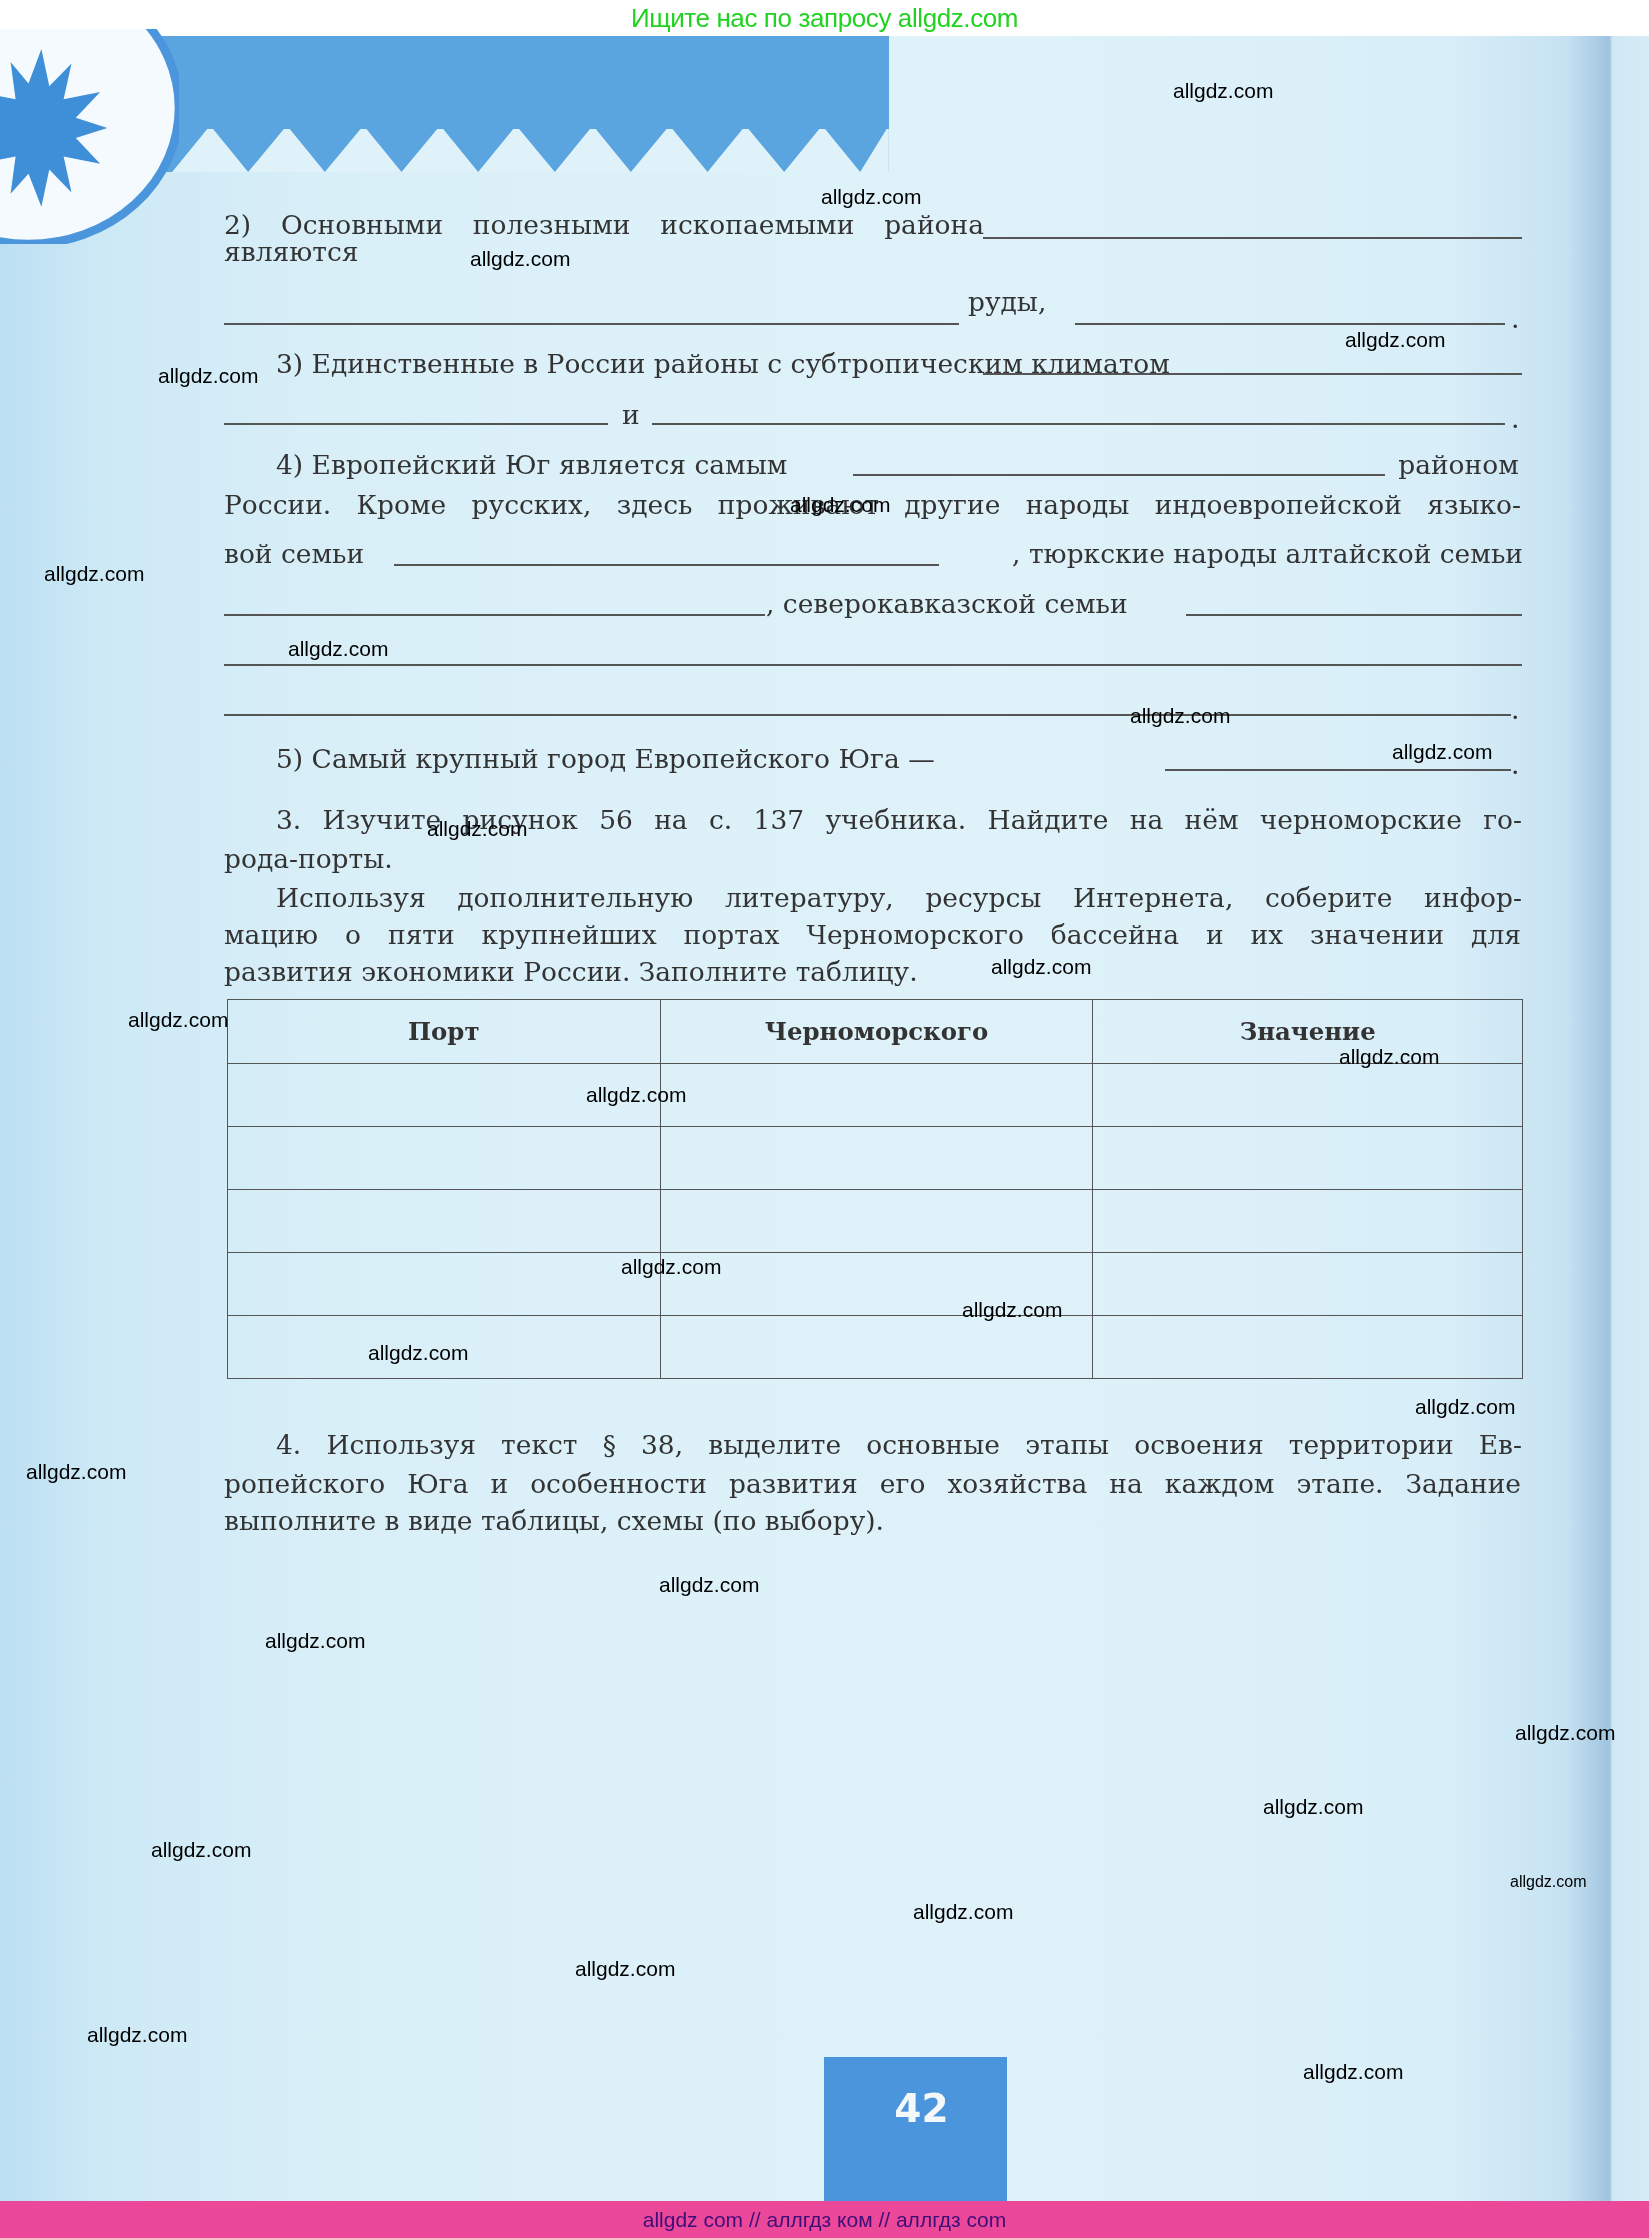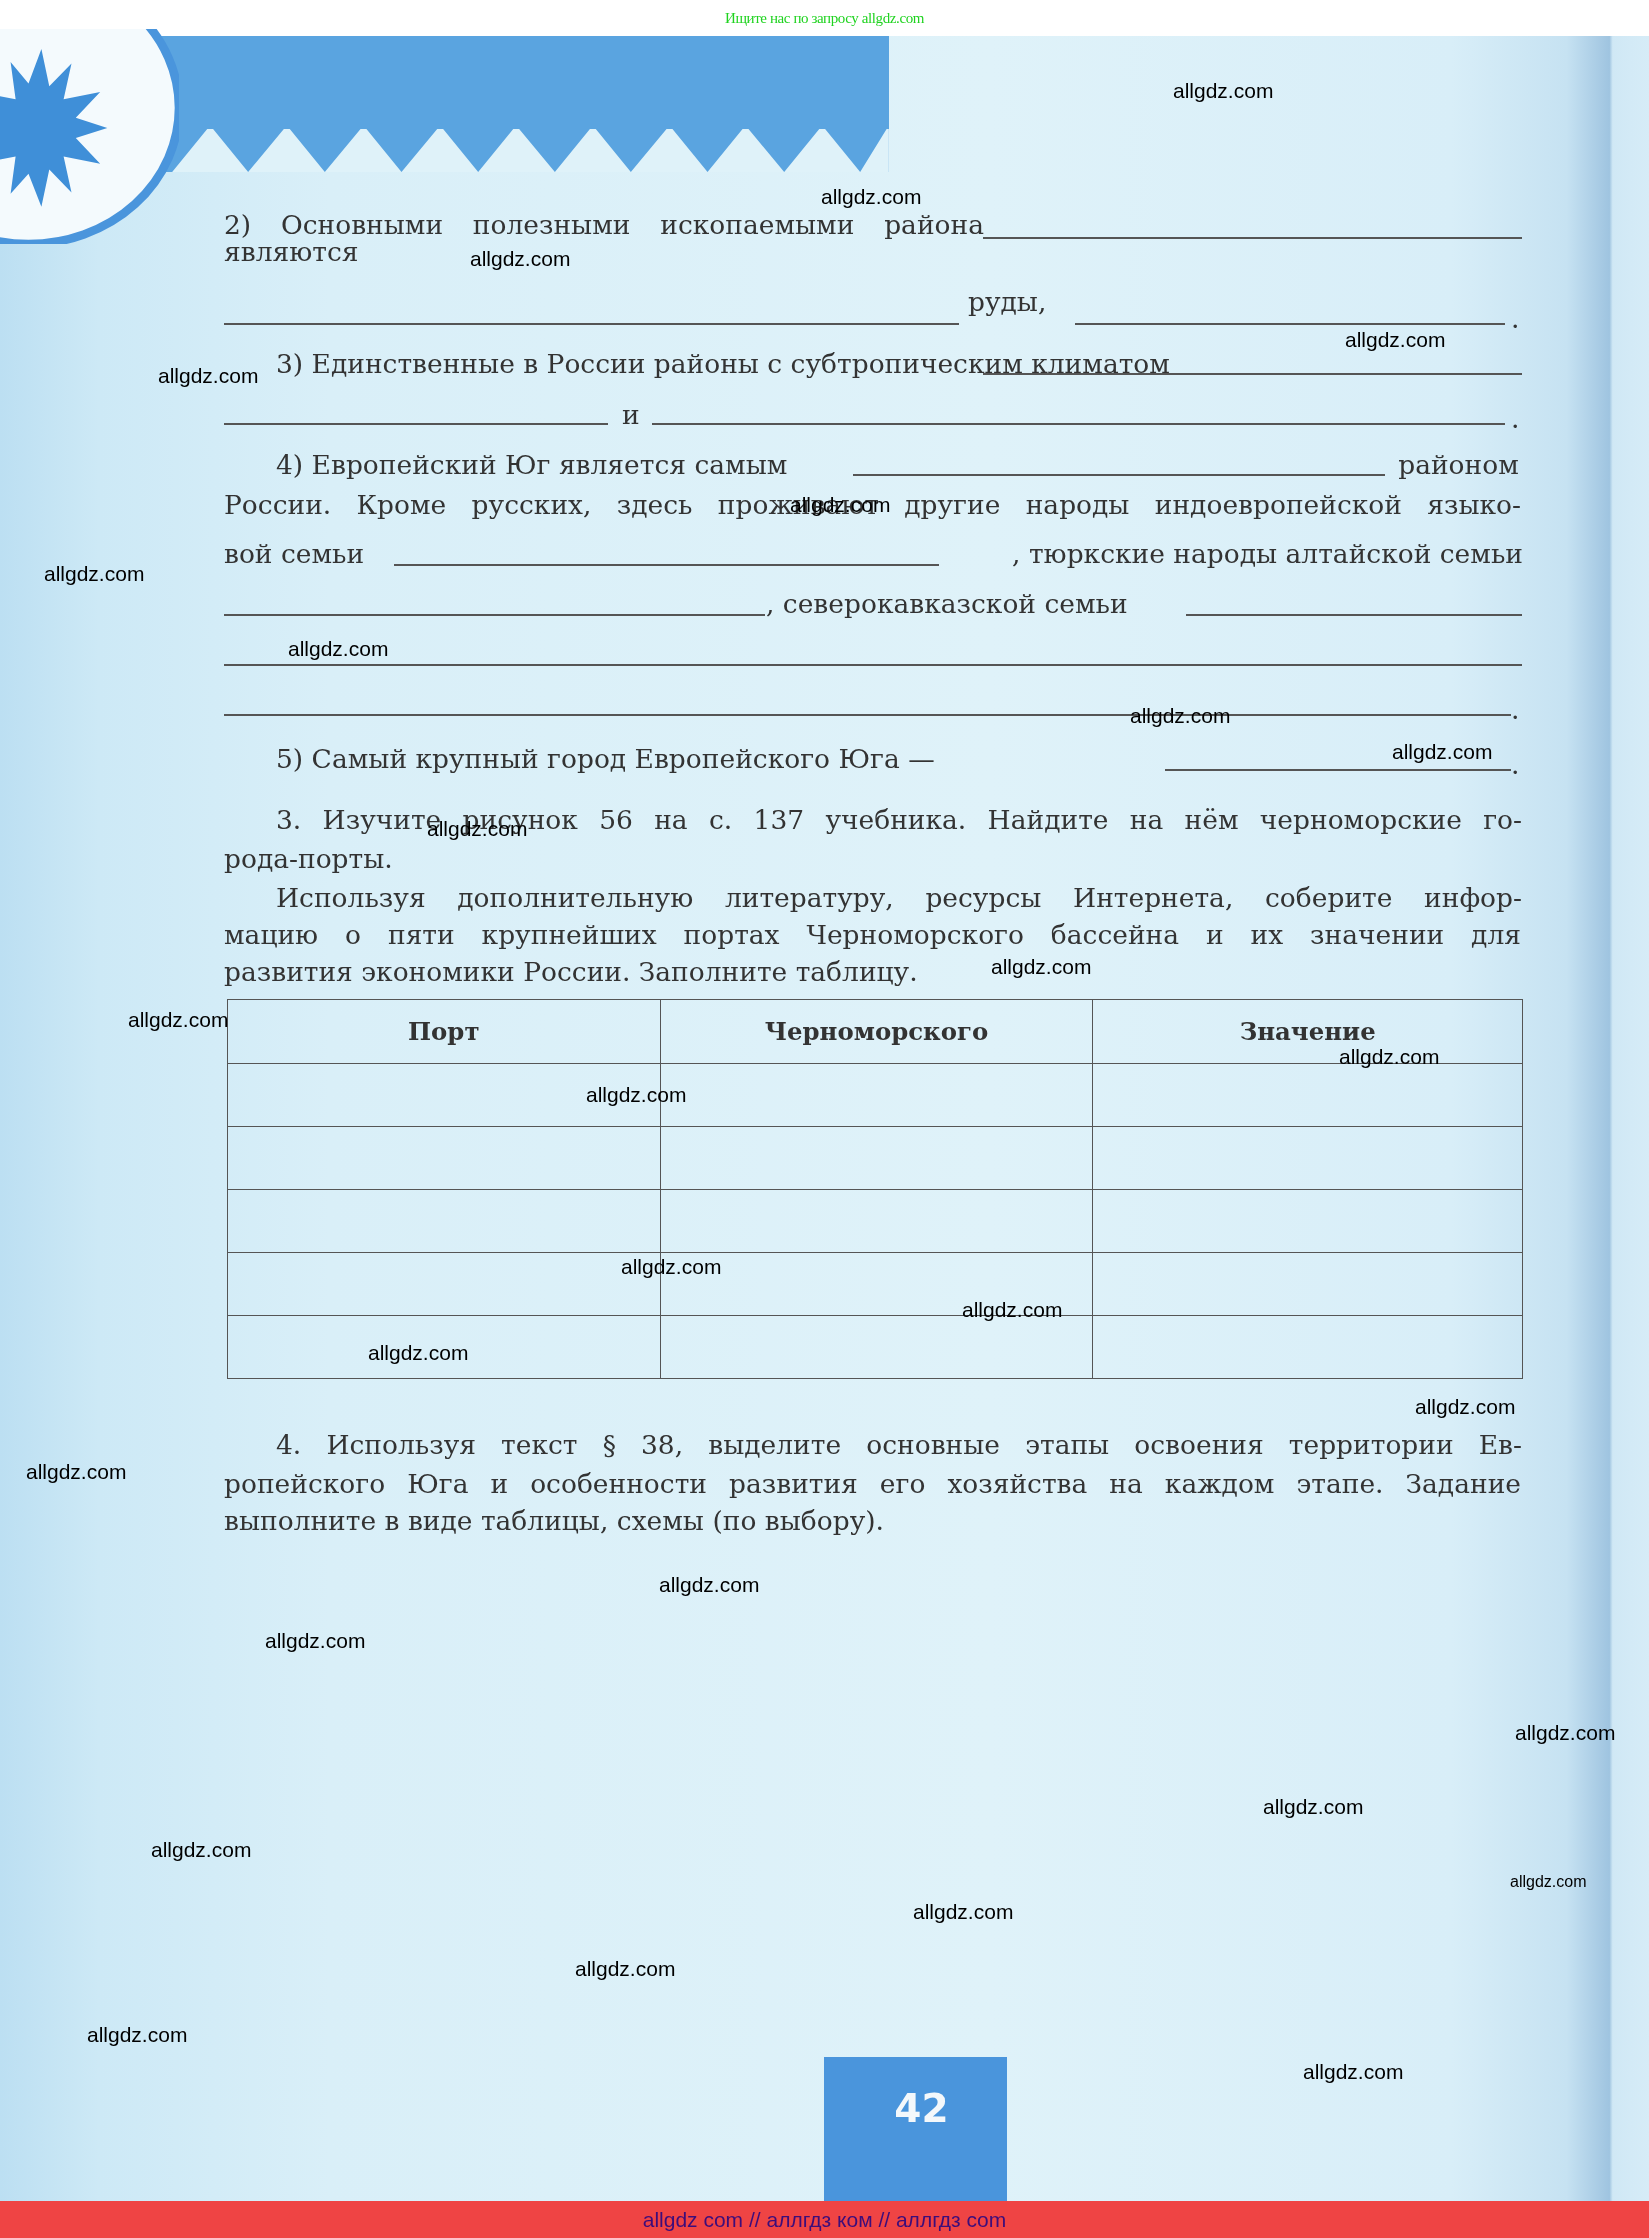--- a/index.html
+++ b/index.html
@@ -1,40 +1,40 @@
 <!DOCTYPE html>
 <html style="font-size:11.5px"><head>
 <meta charset="utf-8">
 <style>
   html, body { margin:0; padding:0; }
   body { width:1649px; height:2239px; position:relative; overflow:hidden; background:#ffffff;
          font-family:"DejaVu Serif", serif; }
   .top-banner { position:absolute; left:0; top:0; width:1649px; height:36px; background:#ffffff;
                 text-align:center; }
-  .top-banner span { font-family:Liberation Serif, serif; font-size:15px; color:#1fd31f;
+  .top-banner span { font-family:Liberation Sans, sans-serif; font-size:26px; color:#1fd31f;
                      line-height:36px; letter-spacing:-0.4px; }
   .page { position:absolute; left:0; top:36px; width:1649px; height:2165px;
           background:linear-gradient(90deg,#bcdff2 0%,#cde9f6 6%,#d9eff8 20%,#dff2f9 60%,#d8eef8 88%,#c6e2f2 95%,#9fc4e0 97.6%,#d0e8f5 97.8%,#d6ecf7 100%); }
   .band { position:absolute; left:0; top:0; width:889px; height:136px; background:#5aa4e0; }
   .zigzag { position:absolute; left:0; top:136px; width:889px; height:0; }
   .emblem { position:absolute; left:-79px; top:-7.2px; width:258px; height:215px; }
   .wm { position:absolute; font-family:"Liberation Sans", sans-serif; font-size:21px; color:#000; white-space:nowrap; }
   .wm.sm { font-size:16px; }
   .txt { position:absolute; left:224px; width:1297px; font-size:26.5px; color:#333; line-height:1; }
   .line { position:absolute; border-top:2.2px solid #555; }
   .dot { position:absolute; font-size:26.5px; color:#333; }
   .just { text-align:justify; text-align-last:justify; }
   table.ports { position:absolute; left:227px; top:963px; width:1296px; border-collapse:collapse; }
   table.ports td, table.ports th { border:1.4px solid #555; padding:0; }
   table.ports th { height:63px; font-size:24.4px; font-weight:bold; color:#333; }
   table.ports td { height:62px; }
   .pagenum { position:absolute; left:824px; top:2021px; width:171px; height:179px; background:#4a95dc;padding-left:12px; }
   .pagenum span { display:block; text-align:center; margin-top:29px; font-family:"DejaVu Sans", sans-serif;
                   font-weight:bold; font-size:39px; color:#f4f8fb; }
-  .footer { position:absolute; left:0; top:2201px; width:1649px; height:38px; background:#ef4444; text-align:center; }
+  .footer { position:absolute; left:0; top:2201px; width:1649px; height:38px; background:#ec4899; text-align:center; }
   .footer span { font-family:"Liberation Sans", sans-serif; font-size:21px; color:#3d0d7a; line-height:38px; }
 </style>
 </head>
 <body>
 
 <div class="top-banner">
   <span>Ищите нас по запросу allgdz.com</span>
 </div>
 
 <div class="page">

